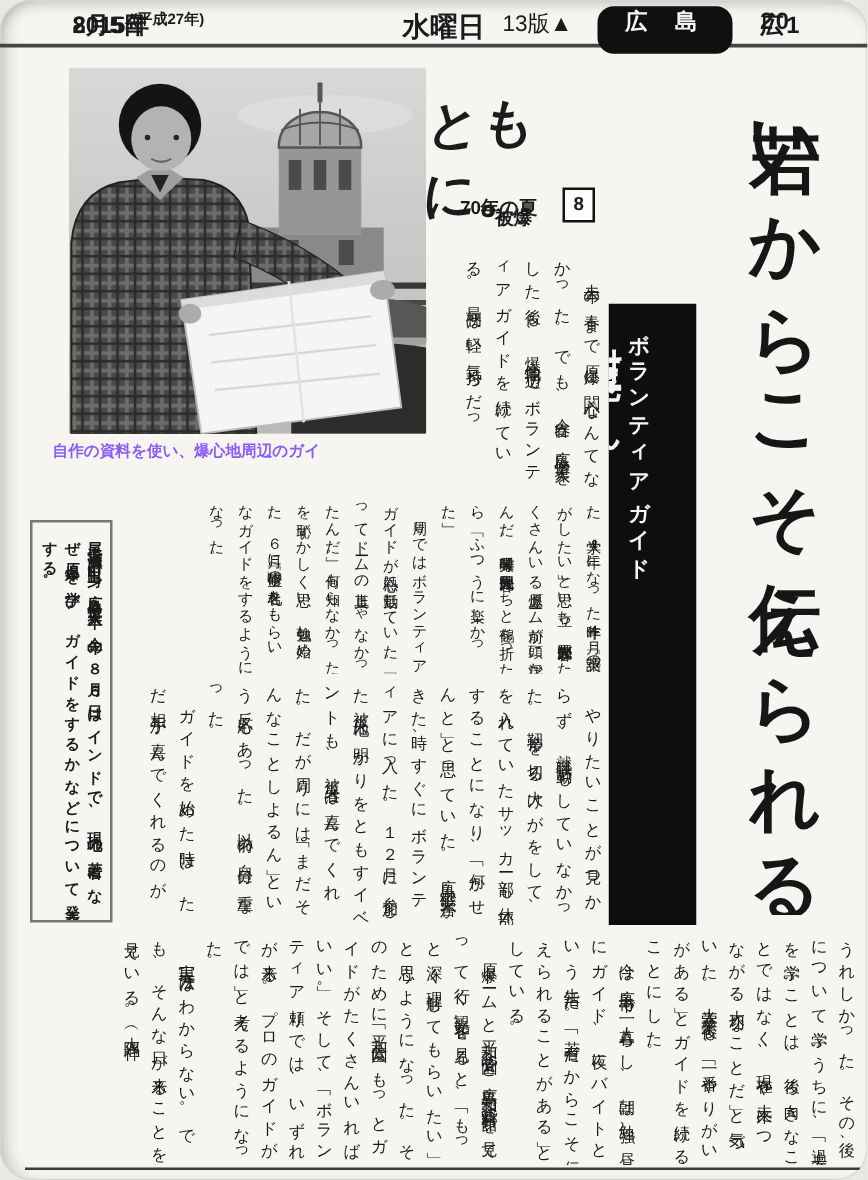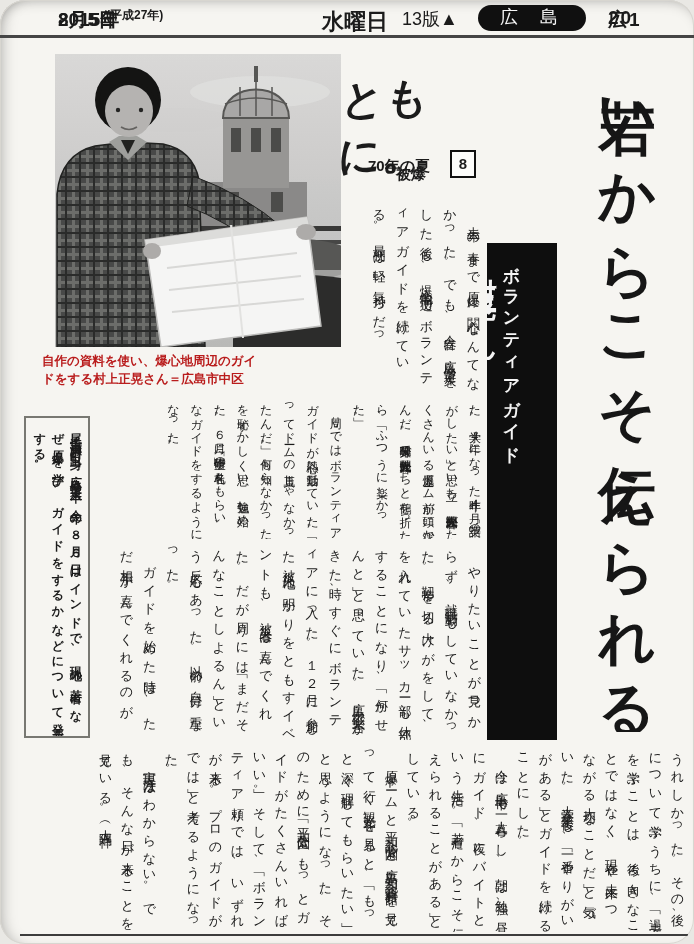--- a/index.html
+++ b/index.html
@@ -15,30 +15,30 @@
   .gothic{font-family:"Liberation Sans","DejaVu Sans",sans-serif;}
 
   
   .header{position:absolute;left:0;top:4px;width:694px;height:31px;border-bottom:3px solid #454545;}
   .header span{position:absolute;white-space:nowrap;}
   .h-date{left:58px;top:3px;font-size:19px;font-weight:bold;}
   .h-date .era{font-size:12px;vertical-align:3px;font-weight:bold;margin-left:48px;}
   .h-weekday{left:322px;top:3px;font-size:22px;font-weight:bold;}
   .h-edition{left:402px;top:3px;font-size:18px;font-weight:normal;}
   .h-badge{left:478px;top:1px;background:#101010;color:#f6f6f6;border-radius:13px;
-           padding:2px 6px 4px 22px;letter-spacing:22px;font-size:18px;font-weight:normal;line-height:20px;}
+           padding:2px 6px 16px 22px;letter-spacing:22px;font-size:18px;font-weight:bold;line-height:20px;}
   .h-page{left:608px;top:3px;font-size:19px;font-weight:bold;letter-spacing:2px;}
 
   
   .v{writing-mode:vertical-rl;white-space:pre-line;overflow:hidden;position:absolute;}
 
   
   .photo{position:absolute;left:55px;top:54px;width:286px;height:293px;filter:saturate(.18) contrast(1.03);}
   .caption{position:absolute;left:42px;top:352px;width:320px;font-size:12.5px;font-weight:bold;
-           line-height:18px;color:#b91c1c;}
+           line-height:18px;color:#8b5cf6;}
 
   
   .series{position:absolute;left:336px;top:58px;width:152px;height:142px;}
   .series-title{position:absolute;left:4px;top:12px;font-size:42px;font-weight:600;
                 transform:skewX(-5deg) rotate(-2deg);letter-spacing:1px;}
   .s1{position:absolute;left:60px;top:78px;font-size:15px;font-weight:bold;margin-top:29px;}
   .s2{position:absolute;left:32px;top:99px;font-size:15px;font-weight:bold;}
   .epi{position:absolute;left:114px;top:92px;width:22px;height:24px;border:2px solid #111;
        font-size:15px;font-weight:bold;text-align:center;line-height:24px;background:#fdfdfb;}
 
@@ -147,21 +147,20 @@
         <path d="M112,214 L242,199 M114,236 L246,222 M117,258 L249,245" stroke="#d8d5cd" stroke-width="2" fill="none"></path>
         <path d="M176,171 L188,284" stroke="#e2dfd7" stroke-width="2" fill="none"></path>
         <ellipse cx="251" cy="178" rx="10" ry="8" fill="#b2a99c"></ellipse>
         <ellipse cx="97" cy="197" rx="9" ry="8" fill="#b2a99c"></ellipse>
       </g>
     </svg>
   </div>
 
   <div class="caption gothic">
     <div>自作の資料を使い、爆心地周辺のガイ</div>
-    <div>ドをする村上正晃さん＝広島市中区</div>
   </div>
 
   <div class="series">
     <div class="series-title">ともに。</div>
     <div class="s1 gothic">被爆</div>
     <div class="s2 gothic">70年の夏</div>
     <div class="epi gothic">8</div>
   </div>
 
   <h1 class="v headline">若いからこそ伝えられる</h1>

